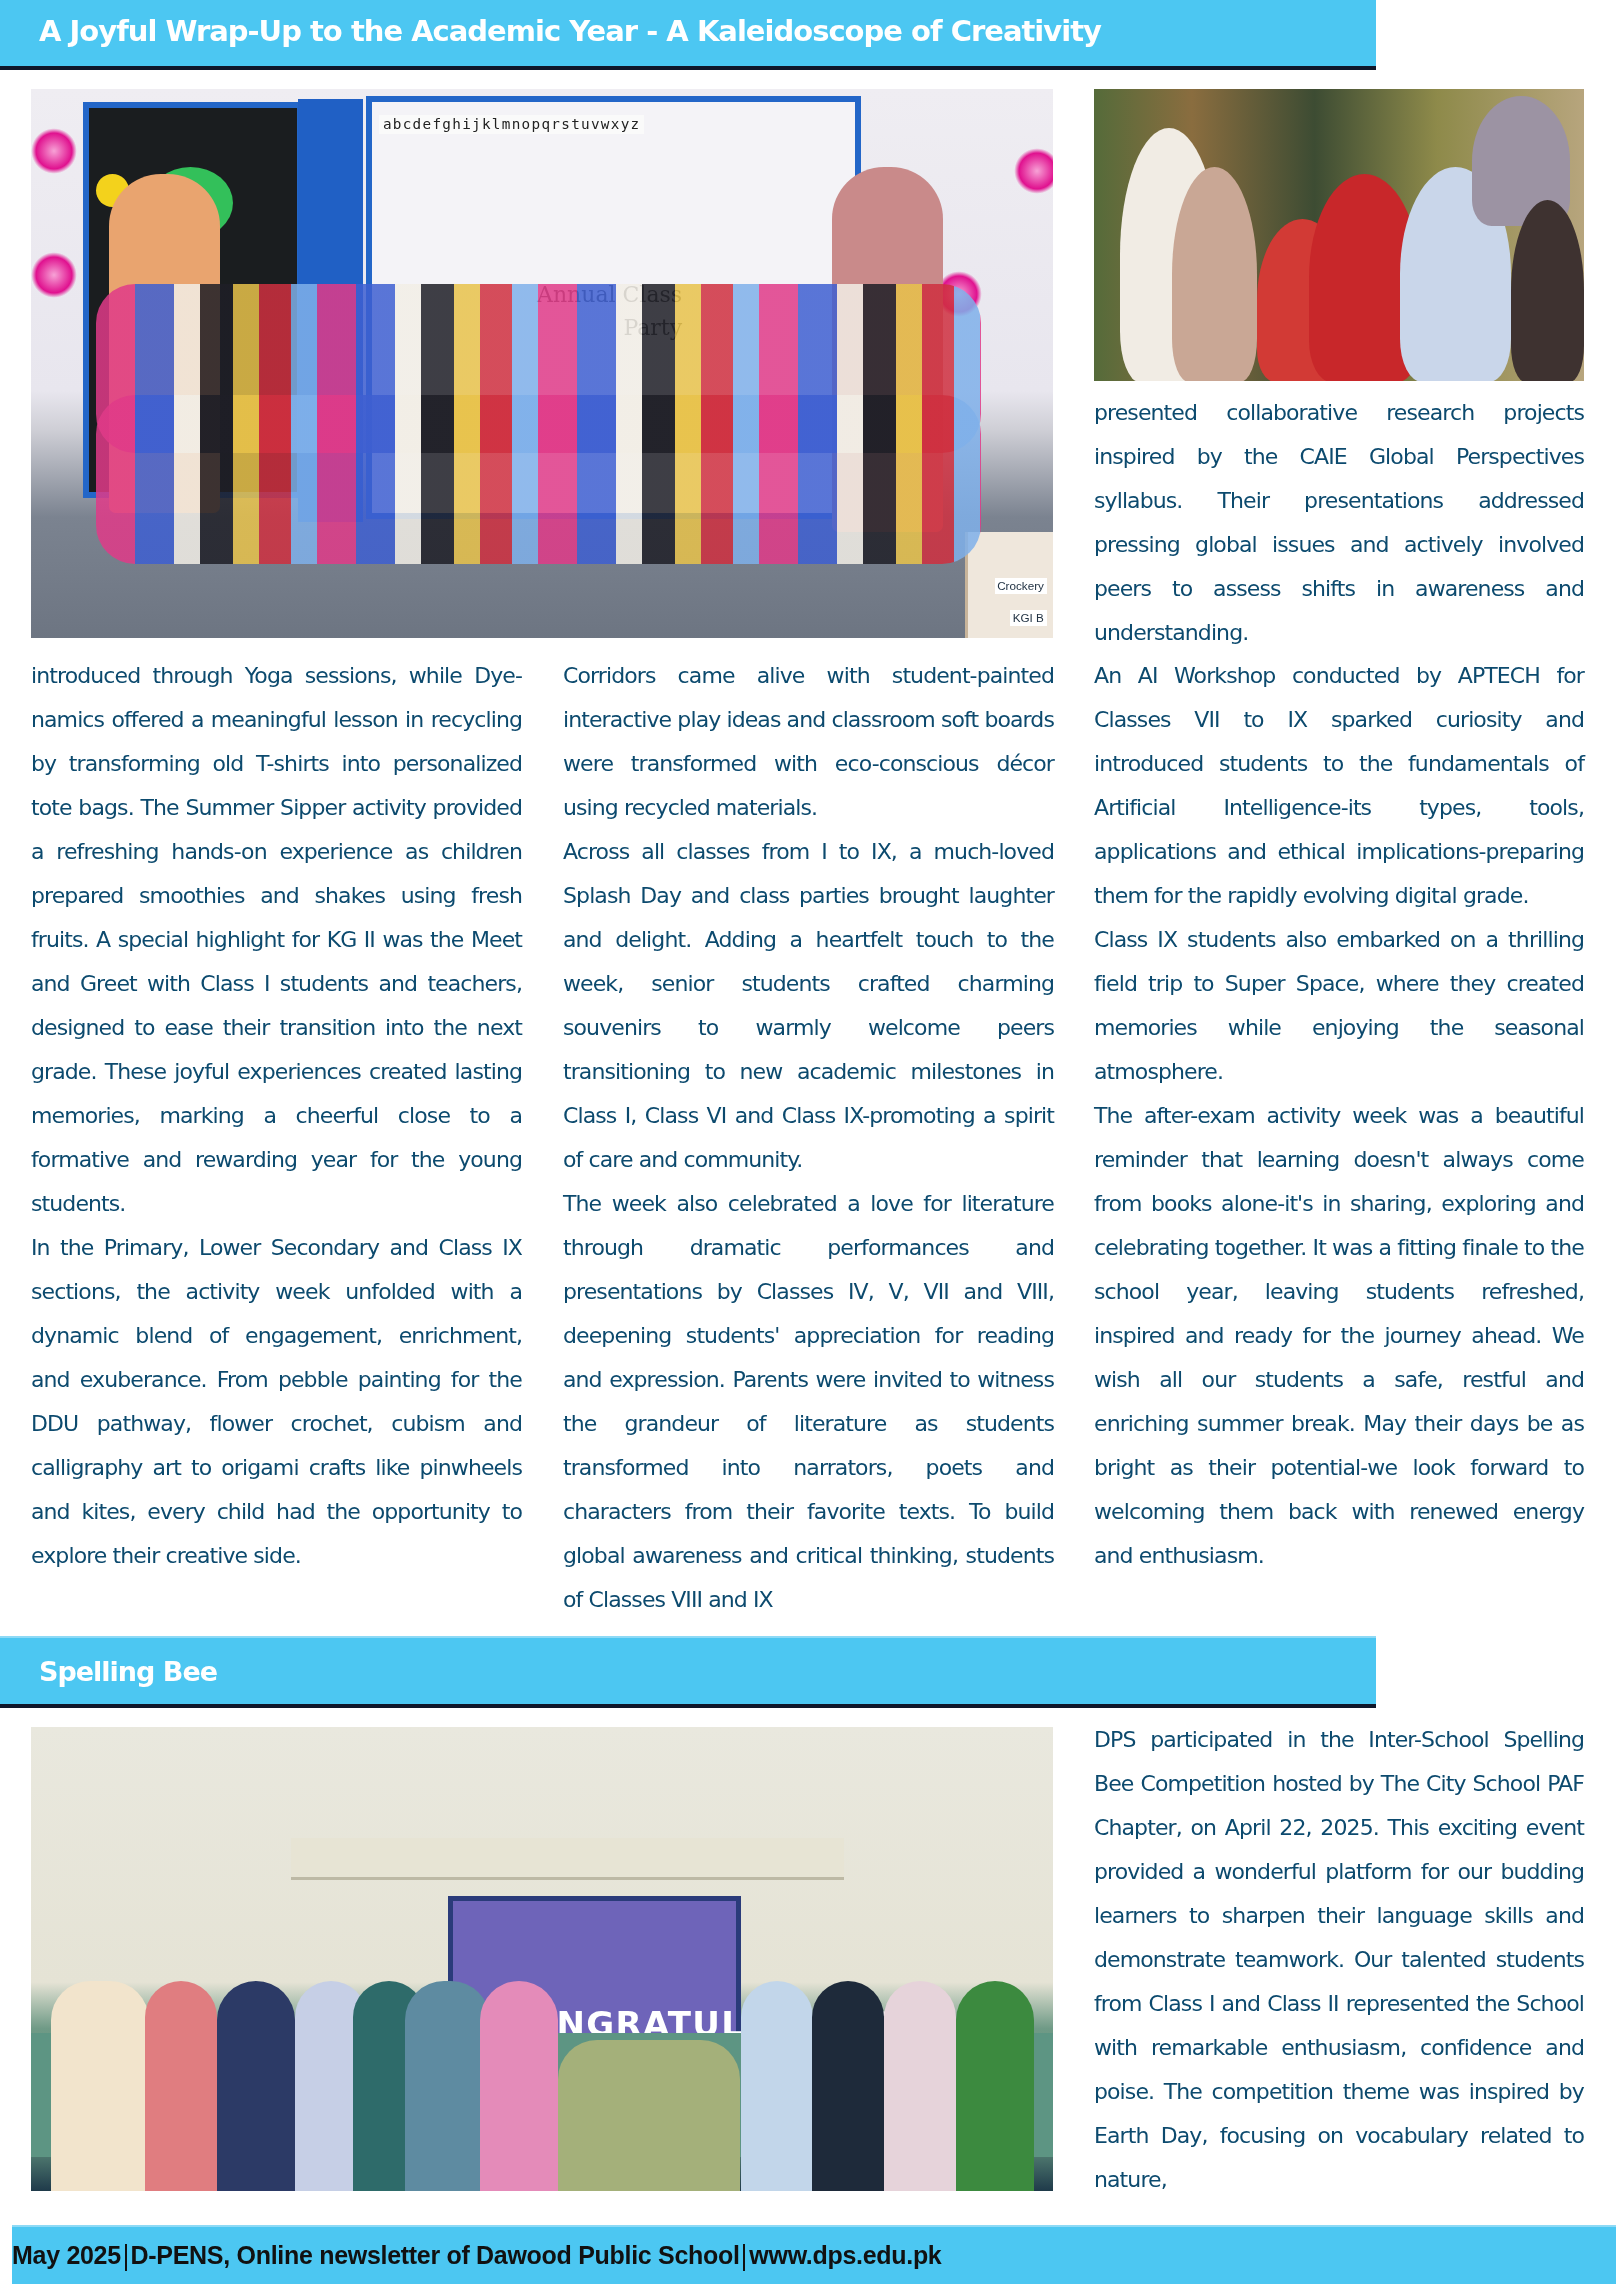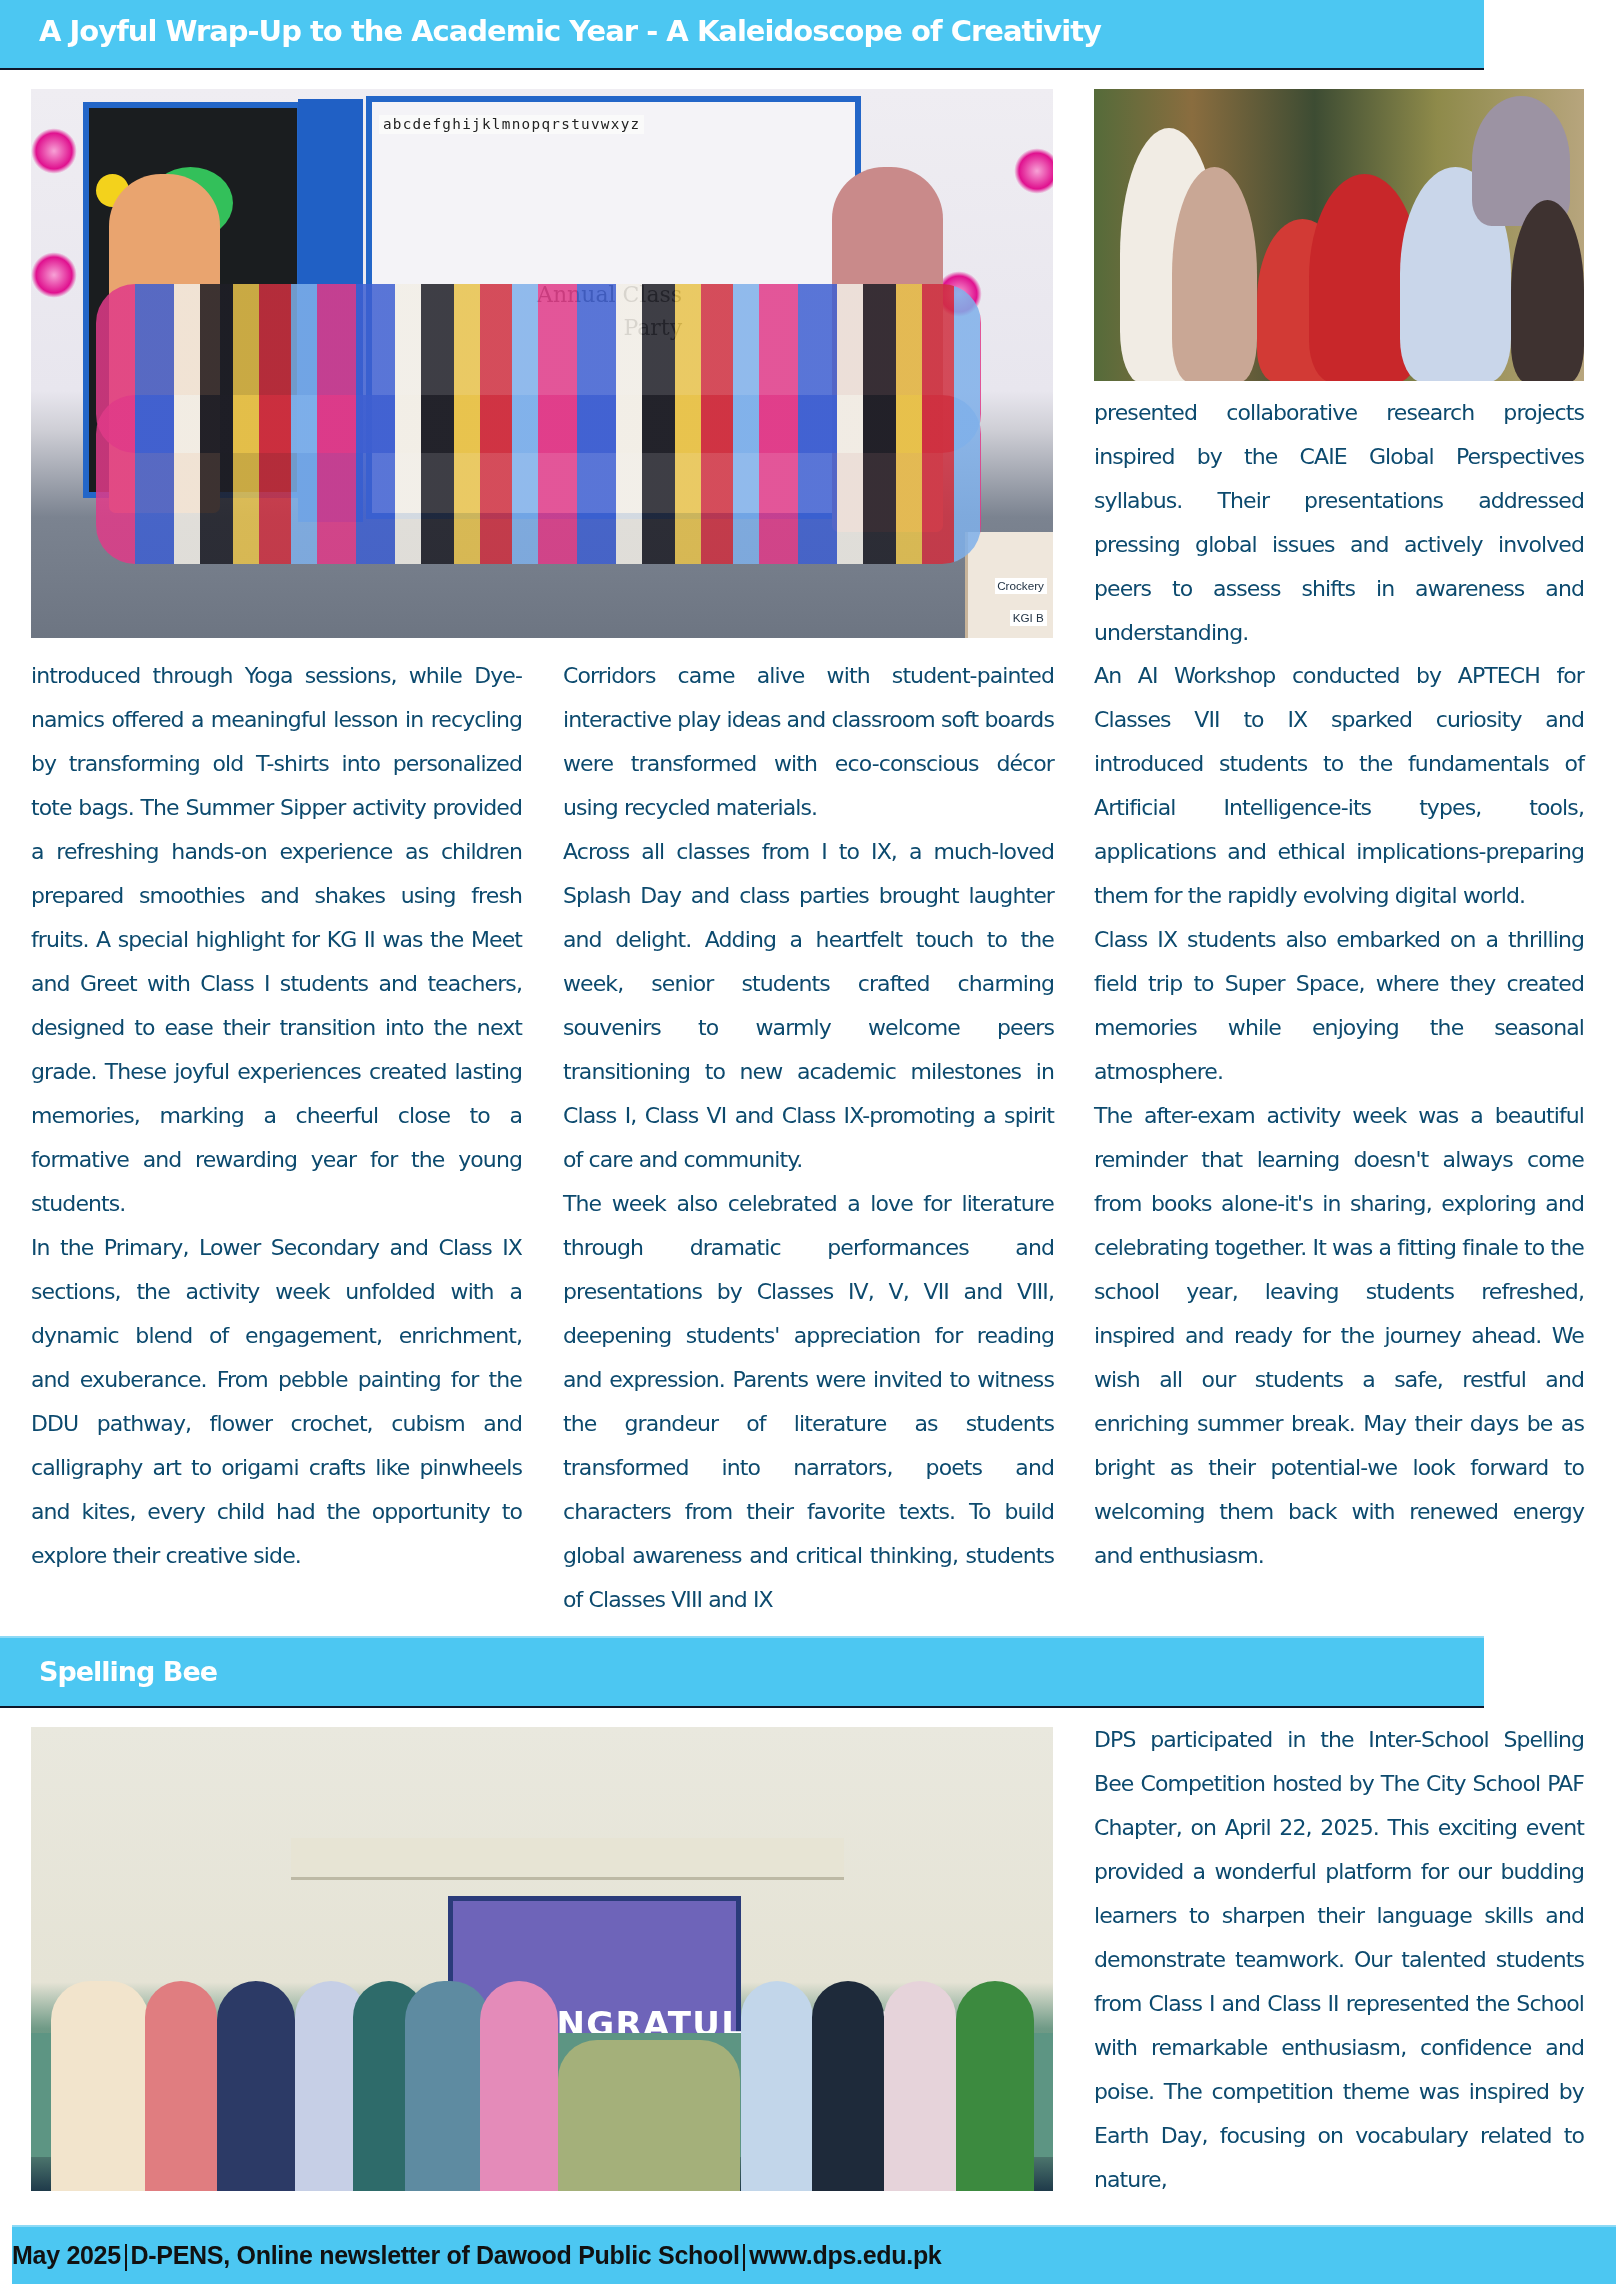--- a/index.html
+++ b/index.html
@@ -3,23 +3,23 @@
 <meta charset="utf-8">
 <style>
   html, body { margin:0; padding:0; }
   body {
     width:1616px; height:2284px; position:relative; overflow:hidden;
     background:#ffffff;
     font-family:"Liberation Sans", sans-serif;
     color:#111;
   }
   .banner {
-    position:absolute; left:0; width:1484px;
+    position:absolute; left:0; width:1376px;
     background:#4cc7f2;
-    border-bottom:2px solid #0f172a;
+    border-bottom:4px solid #0f172a;
     box-sizing:border-box;
   }
   .banner-title {
     position:absolute; left:39px;
     color:#ffffff; font-weight:bold;
     font-family:"DejaVu Sans", sans-serif;
     letter-spacing:-1px;
     white-space:nowrap;
   }
   #top-banner { top:0; height:70px; }
@@ -142,21 +142,21 @@
   <p>In the Primary, Lower Secondary and Class IX sections, the activity week unfolded with a dynamic blend of engagement, enrichment, and exuberance. From pebble painting for the DDU pathway, flower crochet, cubism and calligraphy art to origami crafts like pinwheels and kites, every child had the opportunity to explore their creative side.</p>
 </div>
 
 <div id="col2" class="col-text">
   <p>Corridors came alive with student-painted interactive play ideas and classroom soft boards were transformed with eco-conscious décor using recycled materials.</p>
   <p>Across all classes from I to IX, a much-loved Splash Day and class parties brought laughter and delight. Adding a heartfelt touch to the week, senior students crafted charming souvenirs to warmly welcome peers transitioning to new academic milestones in Class I, Class VI and Class IX-promoting a spirit of care and community.</p>
   <p>The week also celebrated a love for literature through dramatic performances and presentations by Classes IV, V, VII and VIII, deepening students' appreciation for reading and expression. Parents were invited to witness the grandeur of literature as students transformed into narrators, poets and characters from their favorite texts. To build global awareness and critical thinking, students of Classes VIII and IX</p>
 </div>
 
 <div id="col3-bottom" class="col-text">
-  <p>An AI Workshop conducted by APTECH for Classes VII to IX sparked curiosity and introduced students to the fundamentals of Artificial Intelligence-its types, tools, applications and ethical implications-preparing them for the rapidly evolving digital world.</p>
+  <p>An AI Workshop conducted by APTECH for Classes VII to IX sparked curiosity and introduced students to the fundamentals of Artificial Intelligence-its types, tools, applications and ethical implications-preparing them for the rapidly evolving digital grade.</p>
   <p>Class IX students also embarked on a thrilling field trip to Super Space, where they created memories while enjoying the seasonal atmosphere.</p>
   <p>The after-exam activity week was a beautiful reminder that learning doesn't always come from books alone-it's in sharing, exploring and celebrating together. It was a fitting finale to the school year, leaving students refreshed, inspired and ready for the journey ahead. We wish all our students a safe, restful and enriching summer break. May their days be as bright as their potential-we look forward to welcoming them back with renewed energy and enthusiasm.</p>
 </div>
 
 <div id="spell-banner" class="banner">
   <div class="banner-title">Spelling Bee</div>
 </div>
 
 <div id="photo-spell" class="photo">
   <div class="canopy"></div>

